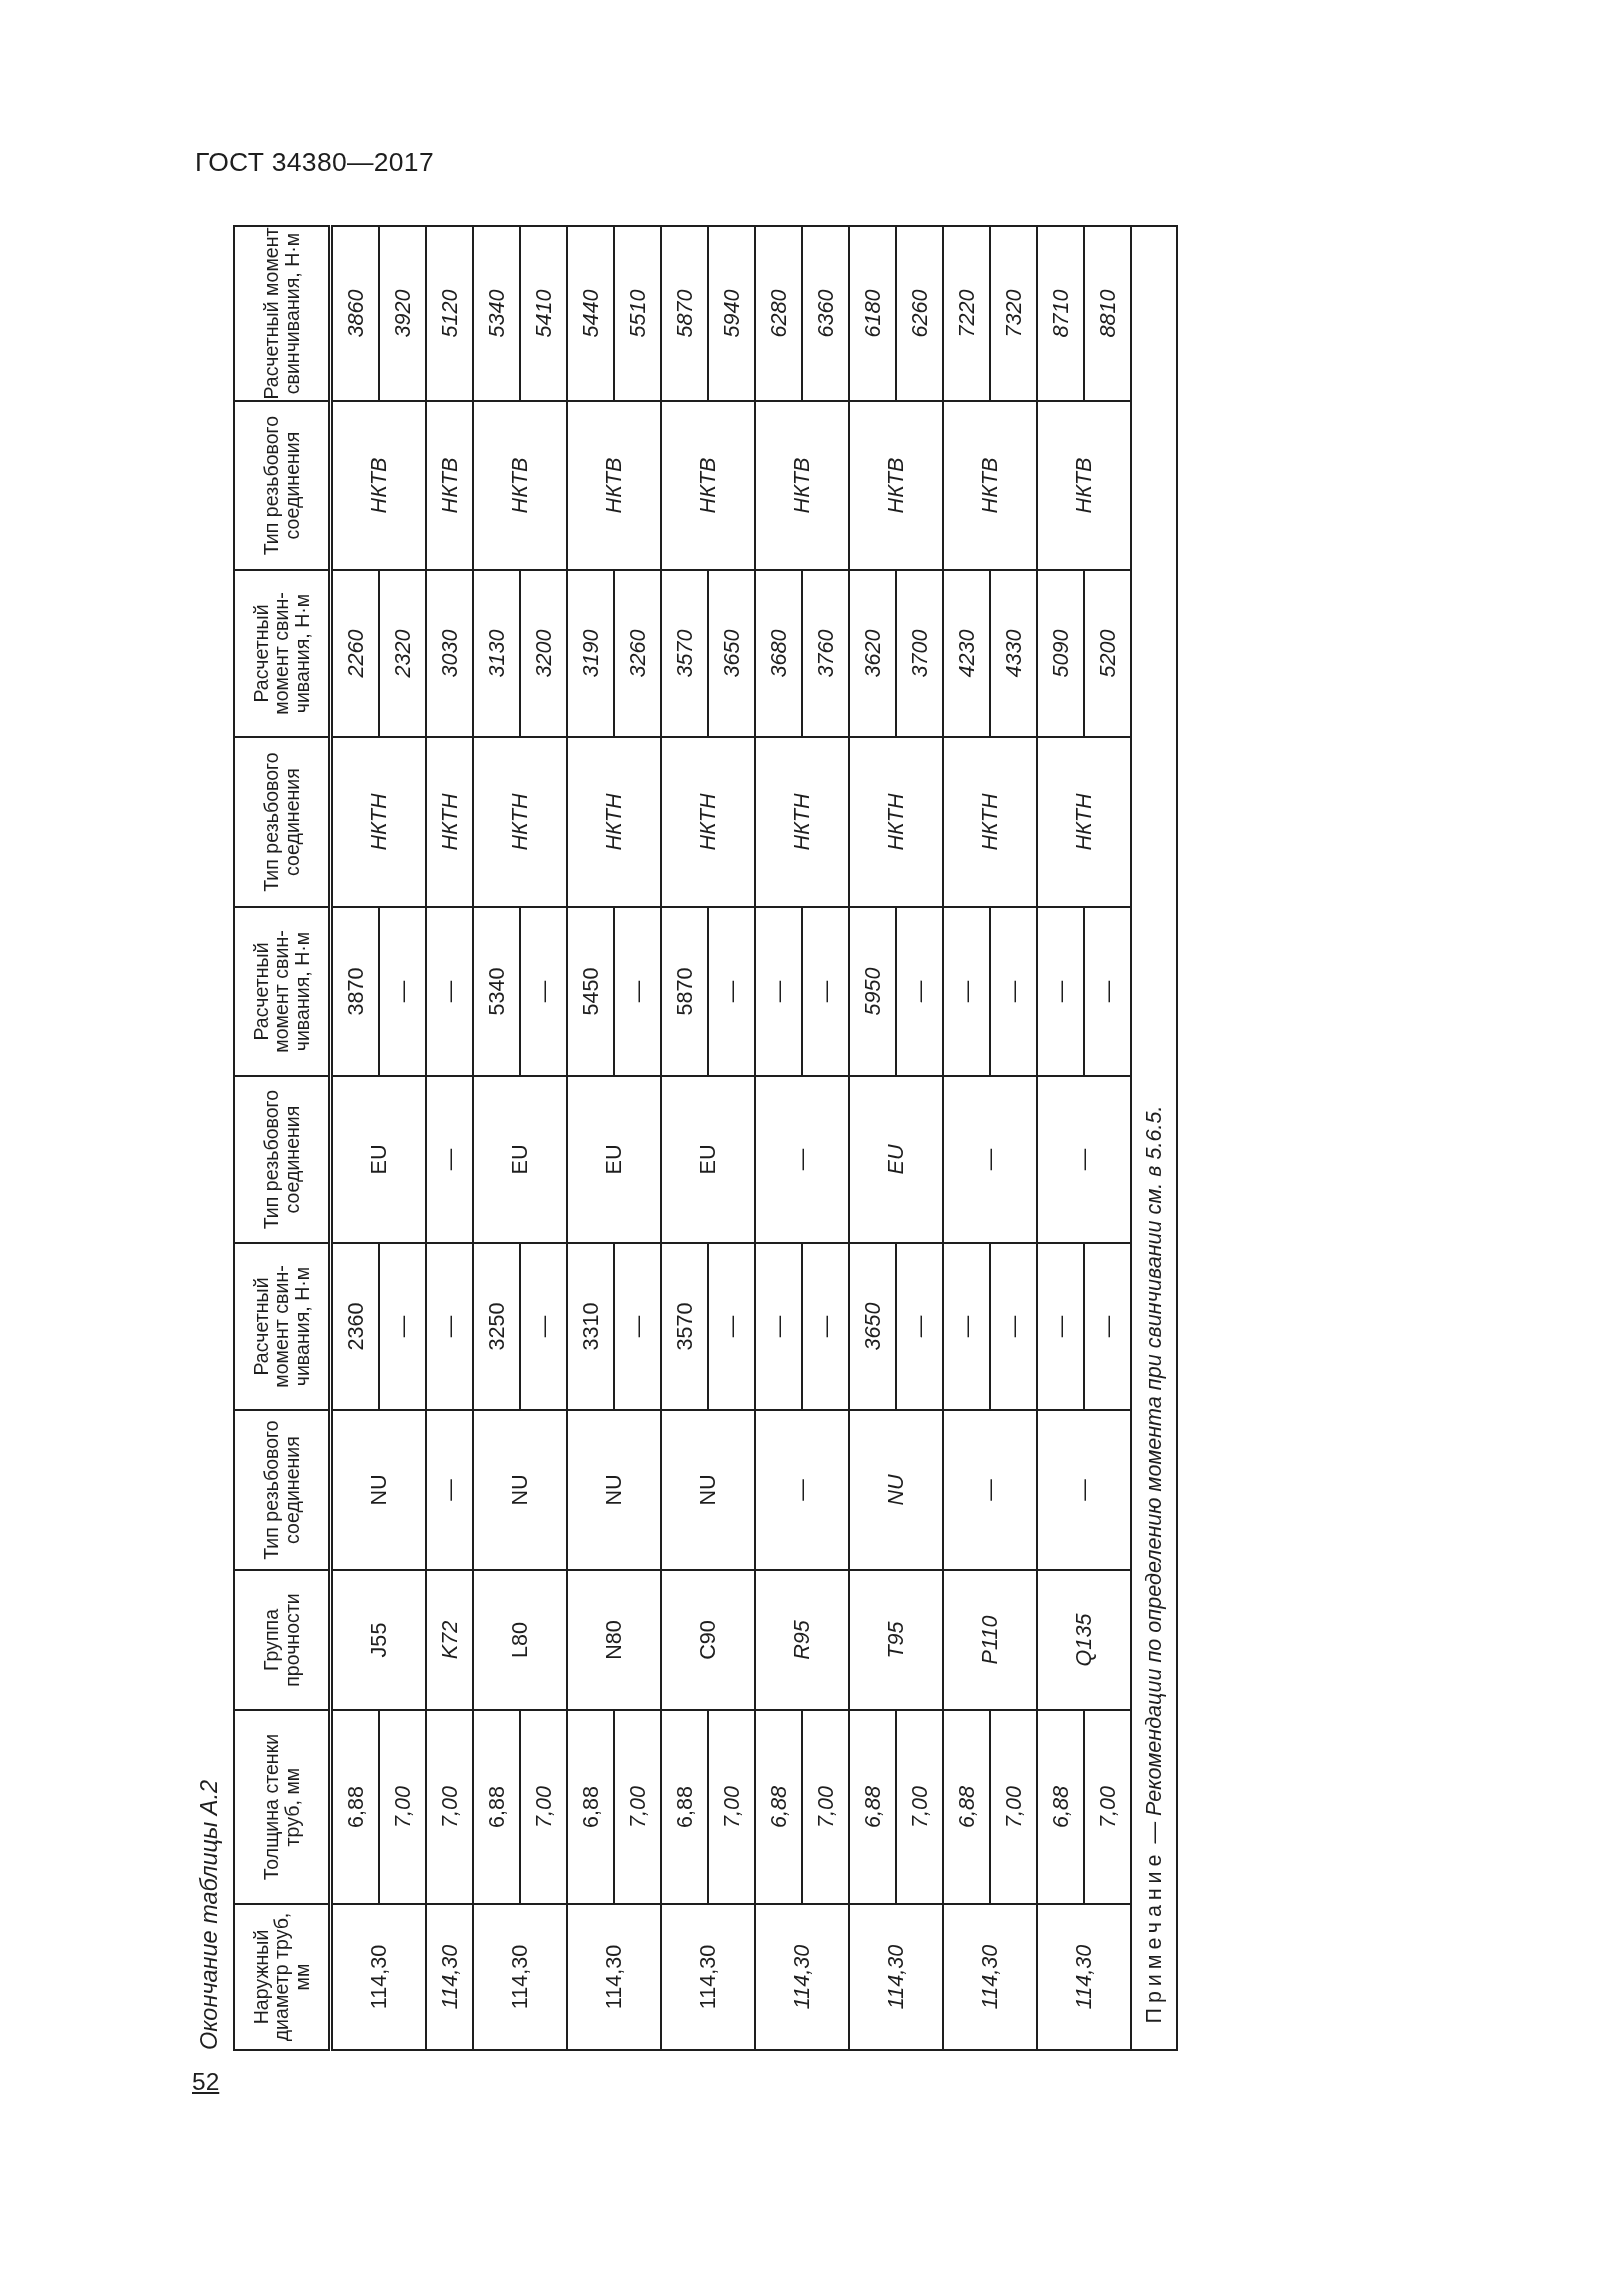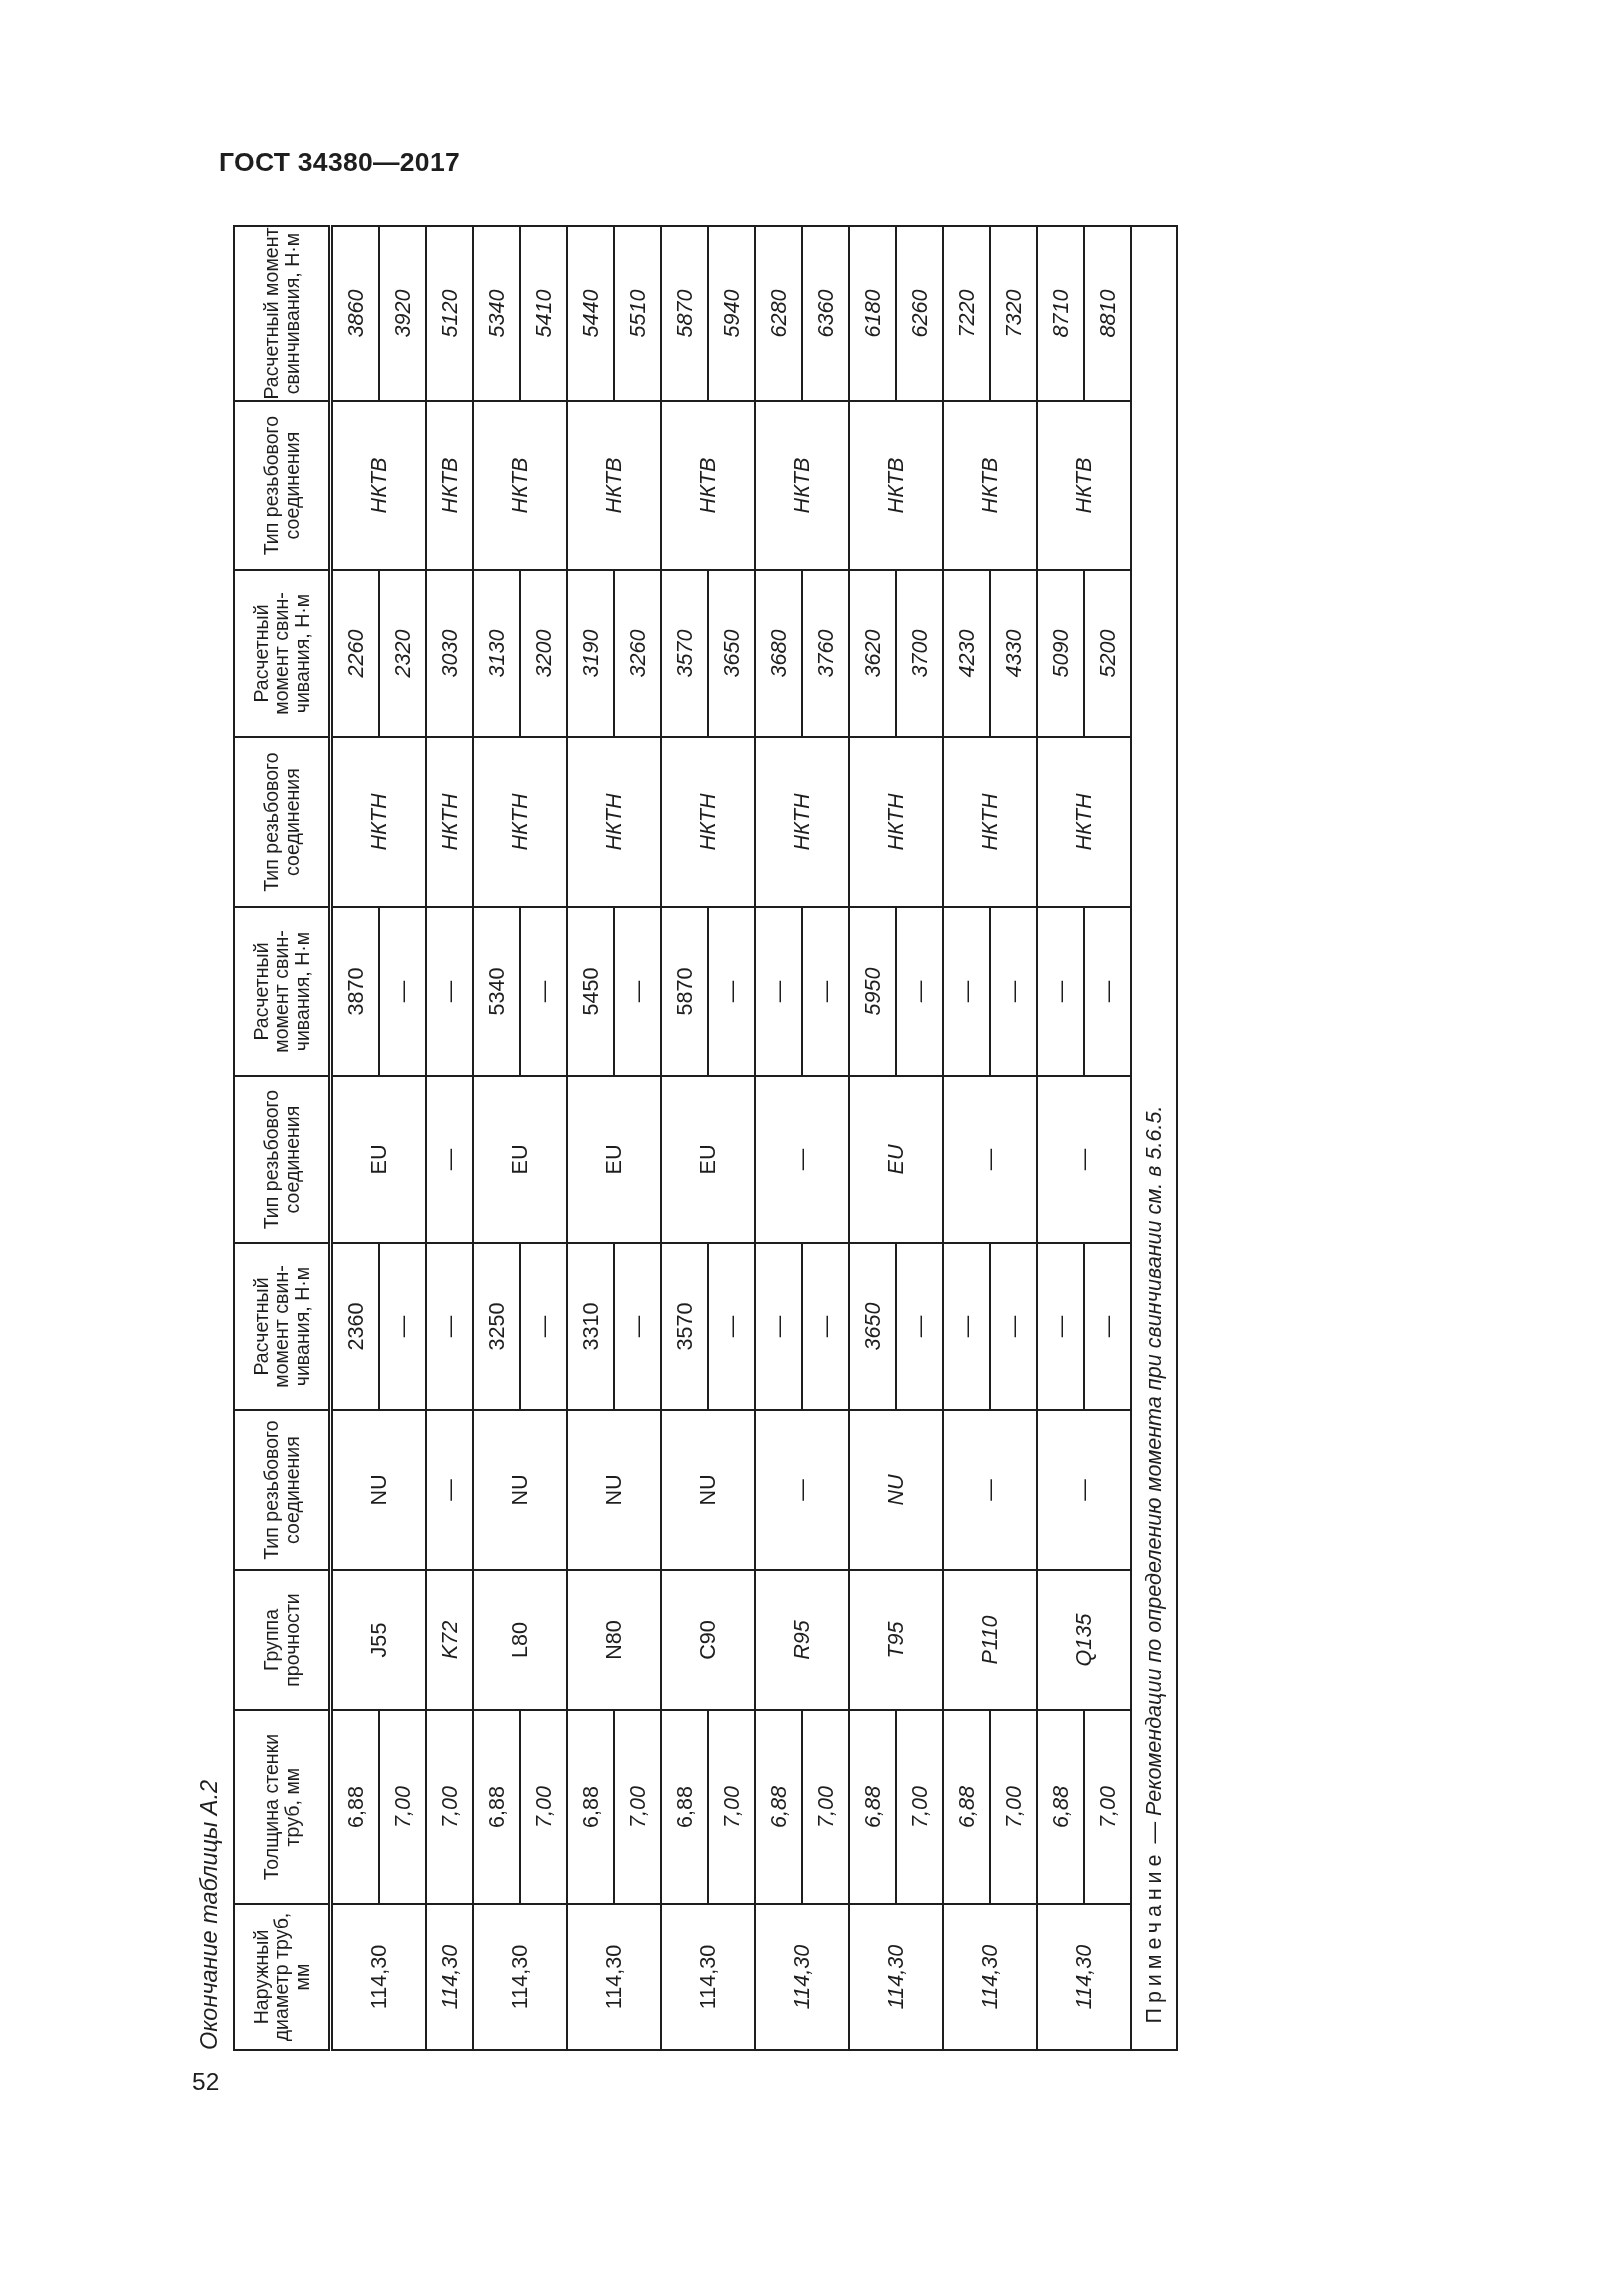--- a/index.html
+++ b/index.html
@@ -1,18 +1,18 @@
 <!DOCTYPE html>
 <html><head>
 <meta charset="utf-8">
 <style>
   html, body { margin:0; padding:0; background:#ffffff; }
   body { width:1621px; height:2293px; position:relative; overflow:hidden; font-family:"Liberation Sans", sans-serif; color:#1e1e1e; }
-  .doc-title { position:absolute; left:195px; top:147px; font-size:26.5px; font-weight:bold; letter-spacing:0.3px;margin-left:24px; }
-  .page-num { position:absolute; left:192px; top:2068px; font-size:24.5px; }
+  .doc-title { position:absolute; left:195px; top:147px; font-size:26.5px; font-weight:normal; letter-spacing:0.3px; }
+  .page-num { position:absolute; left:192px; top:2068px; font-size:24.5px;text-decoration:underline; }
   .caption-wrap { position:absolute; left:190px; top:2050px; width:294px; height:39px; transform:rotate(-90deg); transform-origin:0 0; }
   .caption { font-size:23.5px; font-style:italic; white-space:nowrap; line-height:39px; }
   .table-wrap { position:absolute; left:233px; top:2051px; width:1822px; height:977px; transform:rotate(-90deg); transform-origin:0 0; }
   table { border-collapse:collapse; width:1822px; table-layout:fixed; }
   td, th { border:2px solid #1e1e1e; text-align:center; vertical-align:middle; padding:0; font-weight:normal; font-size:21.6px; line-height:21.6px; }
   th { font-size:19.6px; line-height:20.6px; height:93px; border-bottom:5.9px double #1e1e1e; }
   td { height:45px; }
   tr.grp-start td { border-top:2.9px solid #1e1e1e; }
   .it { font-style:italic; }
   td.note { text-align:left; padding-left:25.5px; font-size:21.6px; font-style:italic; height:44px; border:2px solid #1e1e1e; border-top:2.9px solid #1e1e1e; }

